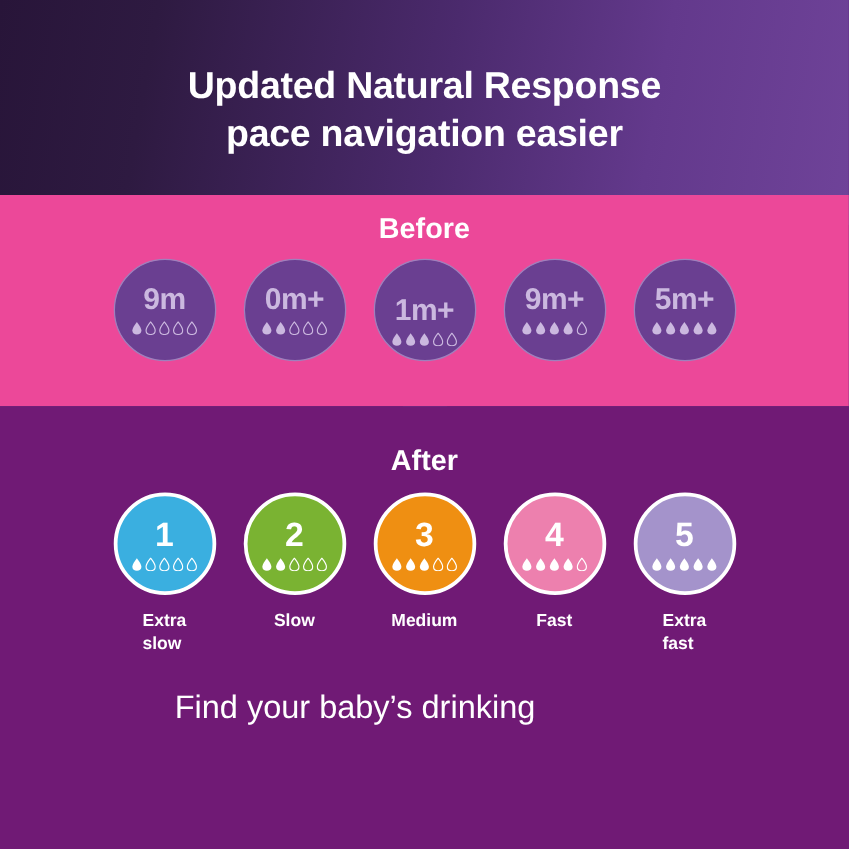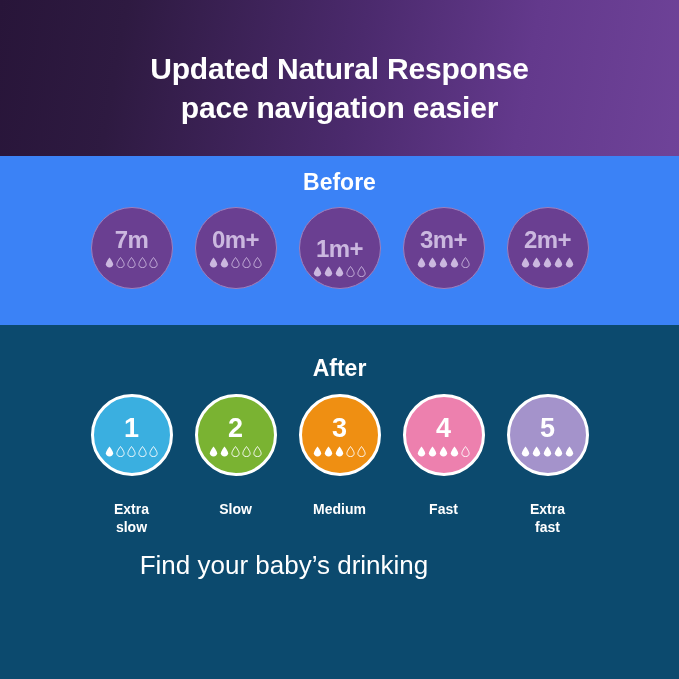--- a/index.html
+++ b/index.html
@@ -24,21 +24,21 @@
     line-height:1.30;
     text-align:center;
     letter-spacing:-0.2px;
     padding-bottom:4px;
   }
   .header-title .line { display:block; }
 
   
   .before-band {
     position:absolute; left:0; top:156px; width:679px; height:169px;
-    background:#3b82f6;
+    background:#ec4899;
   }
   .band-heading {
     text-align:center;
     color:#ffffff;
     font-size:23px;
     font-weight:bold;
     padding-top:13px;
     letter-spacing:0px;
   }
   .before-row {
@@ -76,21 +76,21 @@
     transform:translateX(-50%);
     width:0; height:0;
     border-left:18px solid transparent;
     border-right:18px solid transparent;
     border-top:15px solid #7a52a1;
   }
 
   
   .after-section {
     position:absolute; left:0; top:325px; width:679px; height:354px;
-    background:#0c4a6e;
+    background:#701a75;
   }
   .after-heading {
     text-align:center;
     color:#ffffff;
     font-size:23px;
     font-weight:bold;
     padding-top:30px;
   }
   .after-row {
     display:flex;
@@ -107,25 +107,24 @@
     align-items:center; justify-content:center;
   }
   .after-circle .num {
     color:#ffffff;
     font-size:27px;
     font-weight:bold;
     line-height:1;
     margin-top:1px;
   }
   .after-label {
-    margin-top:25px;
+    margin-top:12px;
     color:#ffffff;
     font-size:14px;
     font-weight:bold;
-    text-align:center;
     line-height:1.25;
   }
   .after-label .l2 { display:block; }
 
   
   .footer {
     position:absolute; left:0; top:548px; width:568px;
     text-align:center;
     color:#ffffff;
     font-size:26px;
@@ -142,21 +141,21 @@
     <span class="line">Updated Natural Response</span>
     <span class="line">pace navigation easier</span>
   </div>
 </div>
 
 <div class="before-band">
   <div class="band-heading">Before</div>
   <div class="before-row">
       <div class="before-item">
         <div class="before-circle" style="background: rgb(106, 63, 145); border-color: rgb(159, 128, 189);">
-          <div class="age" style="color: rgb(203, 184, 223);">7m</div>
+          <div class="age" style="color: rgb(203, 184, 223);">9m</div>
           <div class="drops">
             <svg viewBox="0 0 10 13" class="drop">
               <path d="M5 0.6 C5 0.6 9.3 6.0 9.3 8.7 C9.3 11.1 7.4 12.5 5 12.5 C2.6 12.5 0.7 11.1 0.7 8.7 C0.7 6.0 5 0.6 5 0.6 Z" fill="#cbb8df" stroke="none"></path>
             </svg>
             <svg viewBox="0 0 10 13" class="drop">
               <path d="M5 0.6 C5 0.6 9.3 6.0 9.3 8.7 C9.3 11.1 7.4 12.5 5 12.5 C2.6 12.5 0.7 11.1 0.7 8.7 C0.7 6.0 5 0.6 5 0.6 Z" fill="none" stroke="#cbb8df" stroke-width="1.1"></path>
             </svg>
             <svg viewBox="0 0 10 13" class="drop">
               <path d="M5 0.6 C5 0.6 9.3 6.0 9.3 8.7 C9.3 11.1 7.4 12.5 5 12.5 C2.6 12.5 0.7 11.1 0.7 8.7 C0.7 6.0 5 0.6 5 0.6 Z" fill="none" stroke="#cbb8df" stroke-width="1.1"></path>
             </svg>
@@ -208,43 +207,43 @@
               <path d="M5 0.6 C5 0.6 9.3 6.0 9.3 8.7 C9.3 11.1 7.4 12.5 5 12.5 C2.6 12.5 0.7 11.1 0.7 8.7 C0.7 6.0 5 0.6 5 0.6 Z" fill="none" stroke="#cbb8df" stroke-width="1.1"></path>
             </svg>
             <svg viewBox="0 0 10 13" class="drop">
               <path d="M5 0.6 C5 0.6 9.3 6.0 9.3 8.7 C9.3 11.1 7.4 12.5 5 12.5 C2.6 12.5 0.7 11.1 0.7 8.7 C0.7 6.0 5 0.6 5 0.6 Z" fill="none" stroke="#cbb8df" stroke-width="1.1"></path>
             </svg>
           </div>
         </div>
       </div>
       <div class="before-item">
         <div class="before-circle" style="background: rgb(106, 63, 145); border-color: rgb(159, 128, 189);">
-          <div class="age" style="color: rgb(203, 184, 223);">3m+</div>
-          <div class="drops">
-            <svg viewBox="0 0 10 13" class="drop">
-              <path d="M5 0.6 C5 0.6 9.3 6.0 9.3 8.7 C9.3 11.1 7.4 12.5 5 12.5 C2.6 12.5 0.7 11.1 0.7 8.7 C0.7 6.0 5 0.6 5 0.6 Z" fill="#cbb8df" stroke="none"></path>
-            </svg>
-            <svg viewBox="0 0 10 13" class="drop">
-              <path d="M5 0.6 C5 0.6 9.3 6.0 9.3 8.7 C9.3 11.1 7.4 12.5 5 12.5 C2.6 12.5 0.7 11.1 0.7 8.7 C0.7 6.0 5 0.6 5 0.6 Z" fill="#cbb8df" stroke="none"></path>
-            </svg>
-            <svg viewBox="0 0 10 13" class="drop">
-              <path d="M5 0.6 C5 0.6 9.3 6.0 9.3 8.7 C9.3 11.1 7.4 12.5 5 12.5 C2.6 12.5 0.7 11.1 0.7 8.7 C0.7 6.0 5 0.6 5 0.6 Z" fill="#cbb8df" stroke="none"></path>
-            </svg>
-            <svg viewBox="0 0 10 13" class="drop">
-              <path d="M5 0.6 C5 0.6 9.3 6.0 9.3 8.7 C9.3 11.1 7.4 12.5 5 12.5 C2.6 12.5 0.7 11.1 0.7 8.7 C0.7 6.0 5 0.6 5 0.6 Z" fill="#cbb8df" stroke="none"></path>
-            </svg>
-            <svg viewBox="0 0 10 13" class="drop">
-              <path d="M5 0.6 C5 0.6 9.3 6.0 9.3 8.7 C9.3 11.1 7.4 12.5 5 12.5 C2.6 12.5 0.7 11.1 0.7 8.7 C0.7 6.0 5 0.6 5 0.6 Z" fill="none" stroke="#cbb8df" stroke-width="1.1"></path>
-            </svg>
-          </div>
-        </div>
-      </div>
-      <div class="before-item">
-        <div class="before-circle" style="background: rgb(106, 63, 145); border-color: rgb(159, 128, 189);">
-          <div class="age" style="color: rgb(203, 184, 223);">2m+</div>
+          <div class="age" style="color: rgb(203, 184, 223);">9m+</div>
+          <div class="drops">
+            <svg viewBox="0 0 10 13" class="drop">
+              <path d="M5 0.6 C5 0.6 9.3 6.0 9.3 8.7 C9.3 11.1 7.4 12.5 5 12.5 C2.6 12.5 0.7 11.1 0.7 8.7 C0.7 6.0 5 0.6 5 0.6 Z" fill="#cbb8df" stroke="none"></path>
+            </svg>
+            <svg viewBox="0 0 10 13" class="drop">
+              <path d="M5 0.6 C5 0.6 9.3 6.0 9.3 8.7 C9.3 11.1 7.4 12.5 5 12.5 C2.6 12.5 0.7 11.1 0.7 8.7 C0.7 6.0 5 0.6 5 0.6 Z" fill="#cbb8df" stroke="none"></path>
+            </svg>
+            <svg viewBox="0 0 10 13" class="drop">
+              <path d="M5 0.6 C5 0.6 9.3 6.0 9.3 8.7 C9.3 11.1 7.4 12.5 5 12.5 C2.6 12.5 0.7 11.1 0.7 8.7 C0.7 6.0 5 0.6 5 0.6 Z" fill="#cbb8df" stroke="none"></path>
+            </svg>
+            <svg viewBox="0 0 10 13" class="drop">
+              <path d="M5 0.6 C5 0.6 9.3 6.0 9.3 8.7 C9.3 11.1 7.4 12.5 5 12.5 C2.6 12.5 0.7 11.1 0.7 8.7 C0.7 6.0 5 0.6 5 0.6 Z" fill="#cbb8df" stroke="none"></path>
+            </svg>
+            <svg viewBox="0 0 10 13" class="drop">
+              <path d="M5 0.6 C5 0.6 9.3 6.0 9.3 8.7 C9.3 11.1 7.4 12.5 5 12.5 C2.6 12.5 0.7 11.1 0.7 8.7 C0.7 6.0 5 0.6 5 0.6 Z" fill="none" stroke="#cbb8df" stroke-width="1.1"></path>
+            </svg>
+          </div>
+        </div>
+      </div>
+      <div class="before-item">
+        <div class="before-circle" style="background: rgb(106, 63, 145); border-color: rgb(159, 128, 189);">
+          <div class="age" style="color: rgb(203, 184, 223);">5m+</div>
           <div class="drops">
             <svg viewBox="0 0 10 13" class="drop">
               <path d="M5 0.6 C5 0.6 9.3 6.0 9.3 8.7 C9.3 11.1 7.4 12.5 5 12.5 C2.6 12.5 0.7 11.1 0.7 8.7 C0.7 6.0 5 0.6 5 0.6 Z" fill="#cbb8df" stroke="none"></path>
             </svg>
             <svg viewBox="0 0 10 13" class="drop">
               <path d="M5 0.6 C5 0.6 9.3 6.0 9.3 8.7 C9.3 11.1 7.4 12.5 5 12.5 C2.6 12.5 0.7 11.1 0.7 8.7 C0.7 6.0 5 0.6 5 0.6 Z" fill="#cbb8df" stroke="none"></path>
             </svg>
             <svg viewBox="0 0 10 13" class="drop">
               <path d="M5 0.6 C5 0.6 9.3 6.0 9.3 8.7 C9.3 11.1 7.4 12.5 5 12.5 C2.6 12.5 0.7 11.1 0.7 8.7 C0.7 6.0 5 0.6 5 0.6 Z" fill="#cbb8df" stroke="none"></path>
             </svg>

